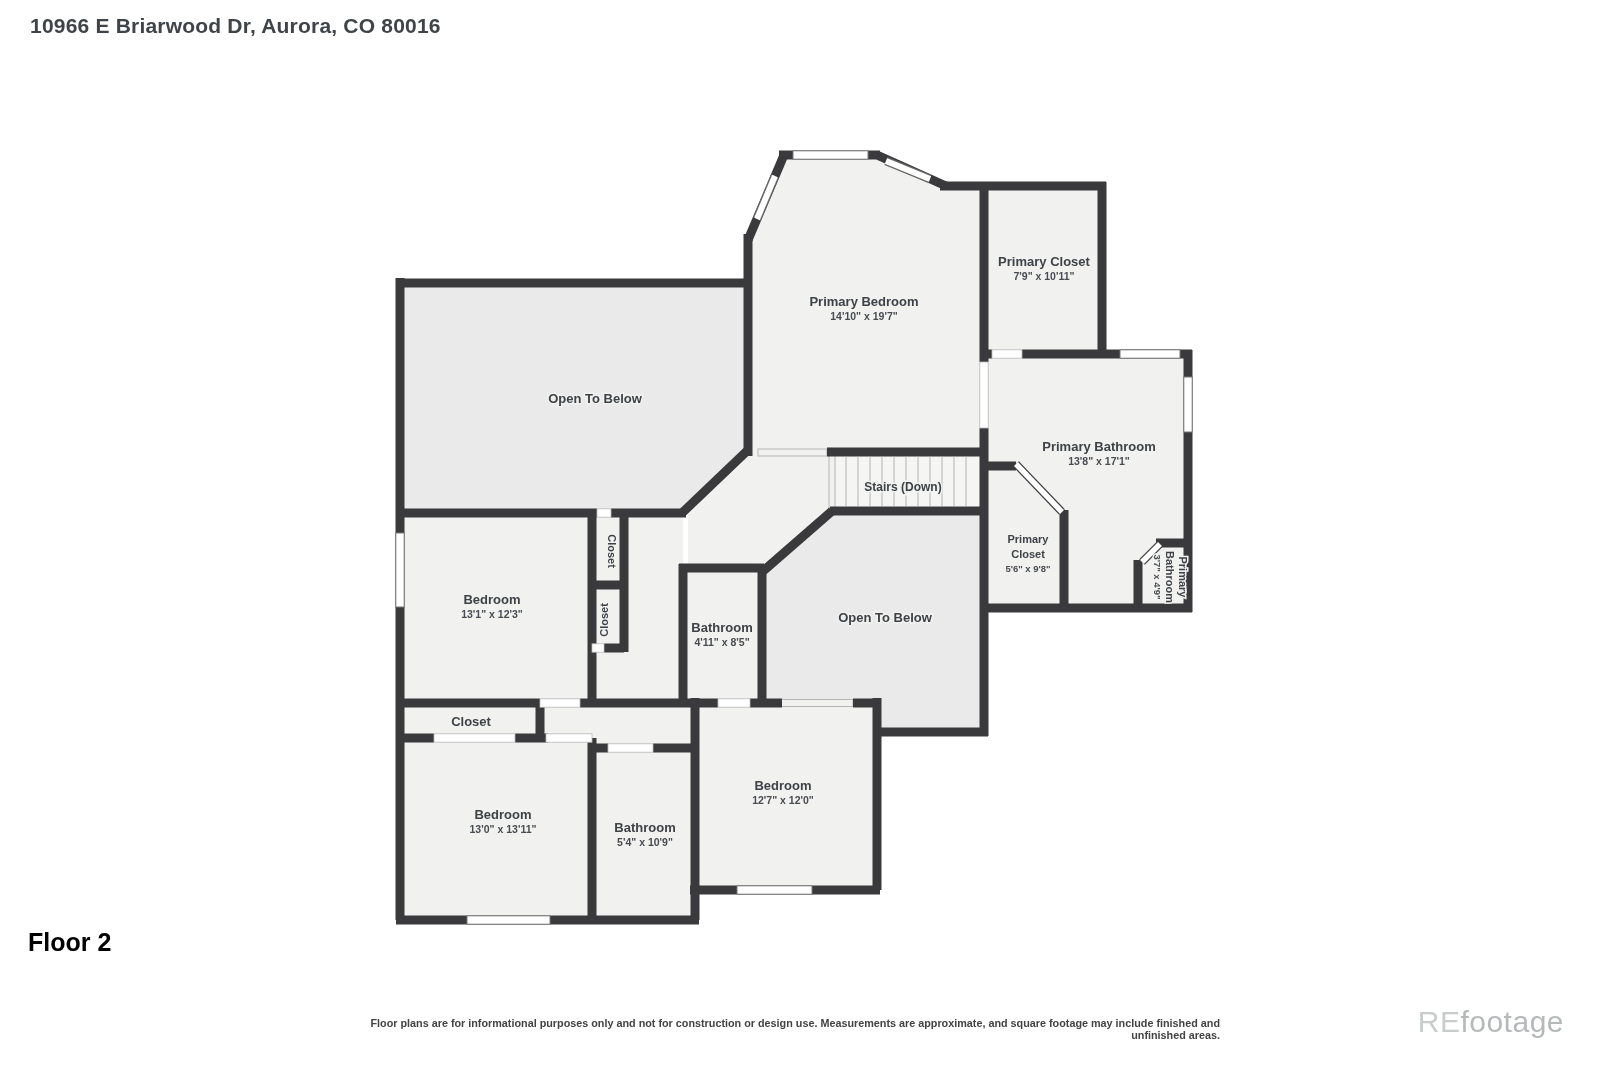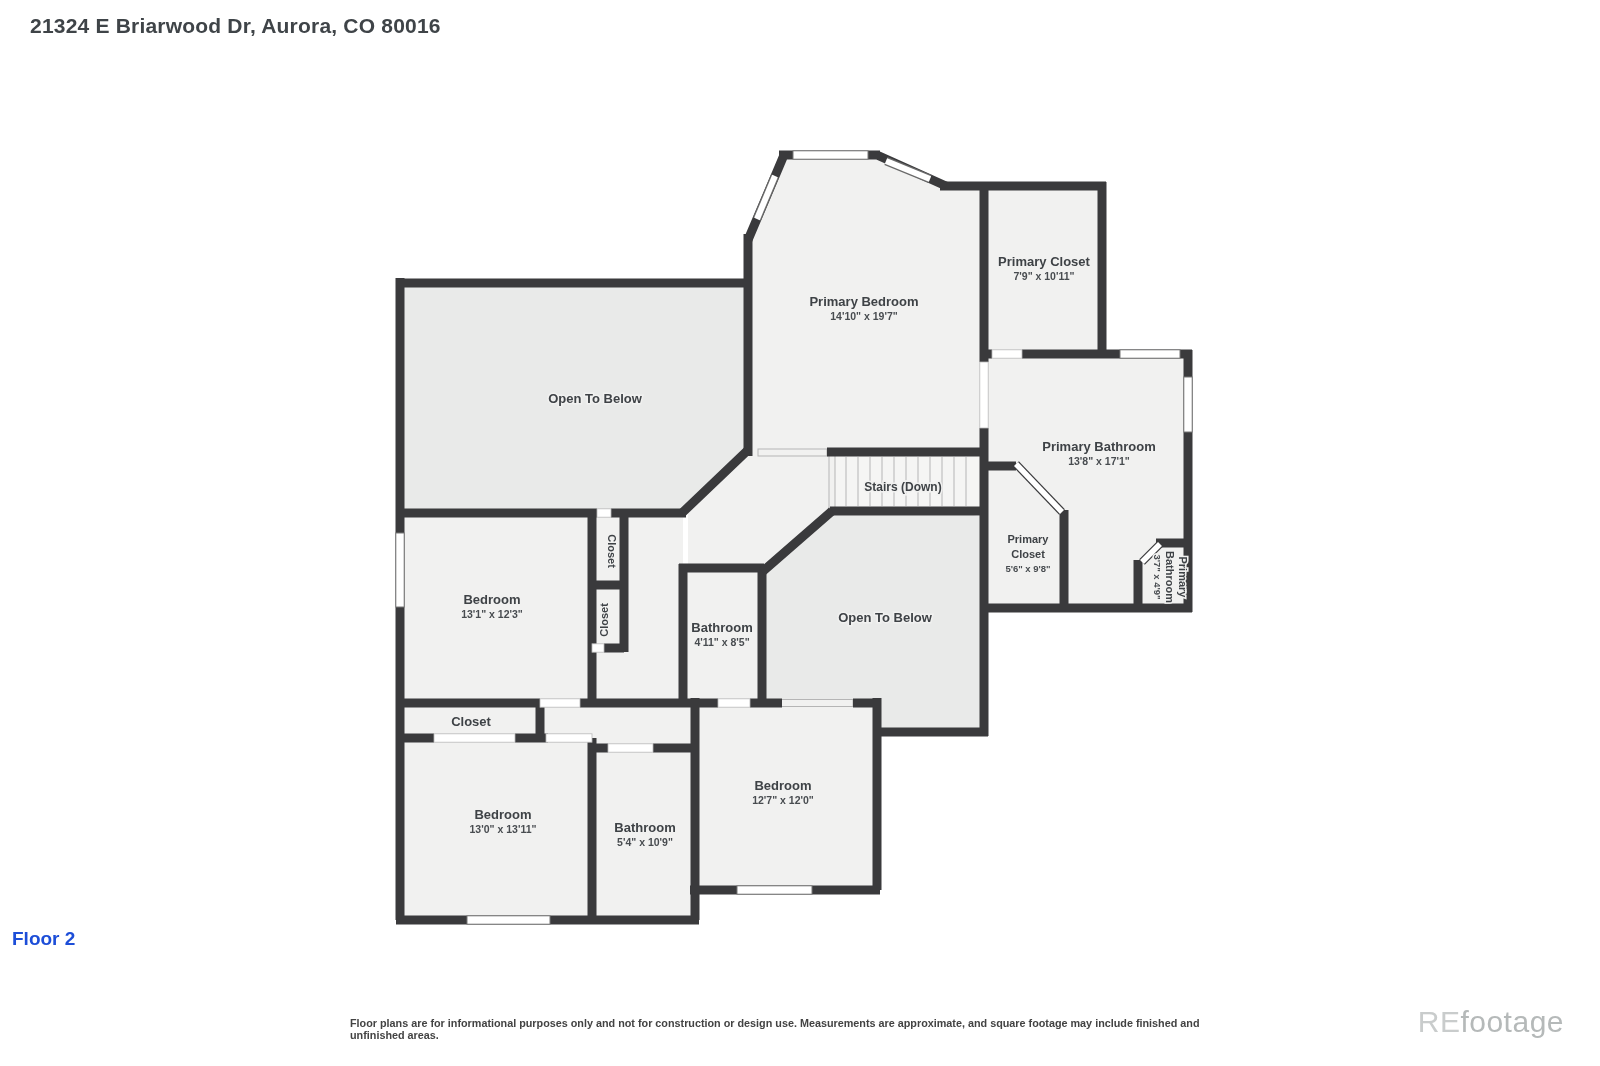--- a/index.html
+++ b/index.html
@@ -1,19 +1,19 @@
 <!DOCTYPE html>
 <html><head>
 <meta charset="utf-8">
 <style>
   html,body{margin:0;padding:0;background:#ffffff;}
   body{width:1600px;height:1066px;position:relative;font-family:"Liberation Sans",sans-serif;}
   .title{position:absolute;left:30px;top:14px;font-size:21px;font-weight:700;color:#3f4448;letter-spacing:.2px;}
-  .floor-label{position:absolute;left:12px;top:928px;font-size:19px;font-weight:700;color:#1d4ed8;}
-  .disclaimer{position:absolute;left:350px;top:1017px;width:870px;text-align:left;font-size:10.8px;font-weight:700;color:#434343;}
+  .floor-label{position:absolute;left:28px;top:928px;font-size:25px;font-weight:700;color:#000000;}
+  .disclaimer{position:absolute;left:350px;top:1017px;width:870px;text-align:right;font-size:10.8px;font-weight:700;color:#434343;}
   .watermark{position:absolute;right:36px;top:1005px;font-size:30px;color:#b5b9b9;letter-spacing:.5px;}
   .watermark .re{color:#c9cccc;font-weight:400;margin-left:9px;}
   svg{position:absolute;left:0;top:0;}
   .plate{fill:#f1f1f0;}
   .plate-open{fill:#e9eae9;}
   .plate-stairs{fill:#f5f5f4;}
   .wall{stroke:#3a3a3c;stroke-width:9;fill:none;}
   .tread{stroke:#c8c8c8;stroke-width:1.4;}
   .rail{fill:#f1f1f0;stroke:#b5b5b5;stroke-width:1;}
   .opening{fill:#ffffff;stroke:#b9b9b9;stroke-width:.8;}
@@ -25,21 +25,21 @@
   .roomname{font-family:"Liberation Sans",sans-serif;font-size:13px;font-weight:700;fill:#3e4246;
             text-anchor:middle;paint-order:stroke;stroke:#f1f1f0;stroke-width:3px;}
   .roomdims{font-family:"Liberation Sans",sans-serif;font-size:10.5px;font-weight:700;fill:#484c50;
             text-anchor:middle;paint-order:stroke;stroke:#f1f1f0;stroke-width:3px;}
   .roomname.small{font-size:11px;}
   .roomdims.small{font-size:9.5px;}
 </style>
 </head>
 <body>
 
-<div class="title">21324 E Briarwood Dr, Aurora, CO 80016</div>
+<div class="title">10966 E Briarwood Dr, Aurora, CO 80016</div>
 
 <svg width="1600" height="1066" viewBox="0 0 1600 1066">
 
   <g>
     <polygon class="plate-open" points="400,283 748,283 748,452 682,513 400,513"></polygon>
     <polygon class="plate" points="752,238 788,157 874,157 944,188 984,188 984,452 752,452"></polygon>
     <rect class="plate" x="984" y="188" width="118" height="166"></rect>
     <rect class="plate" x="984" y="354" width="208" height="258"></rect>
     <polygon class="plate" points="688,513 752,448 984,448 984,513 766,575 688,575"></polygon>
     <rect class="plate" x="400" y="513" width="283" height="192"></rect>

